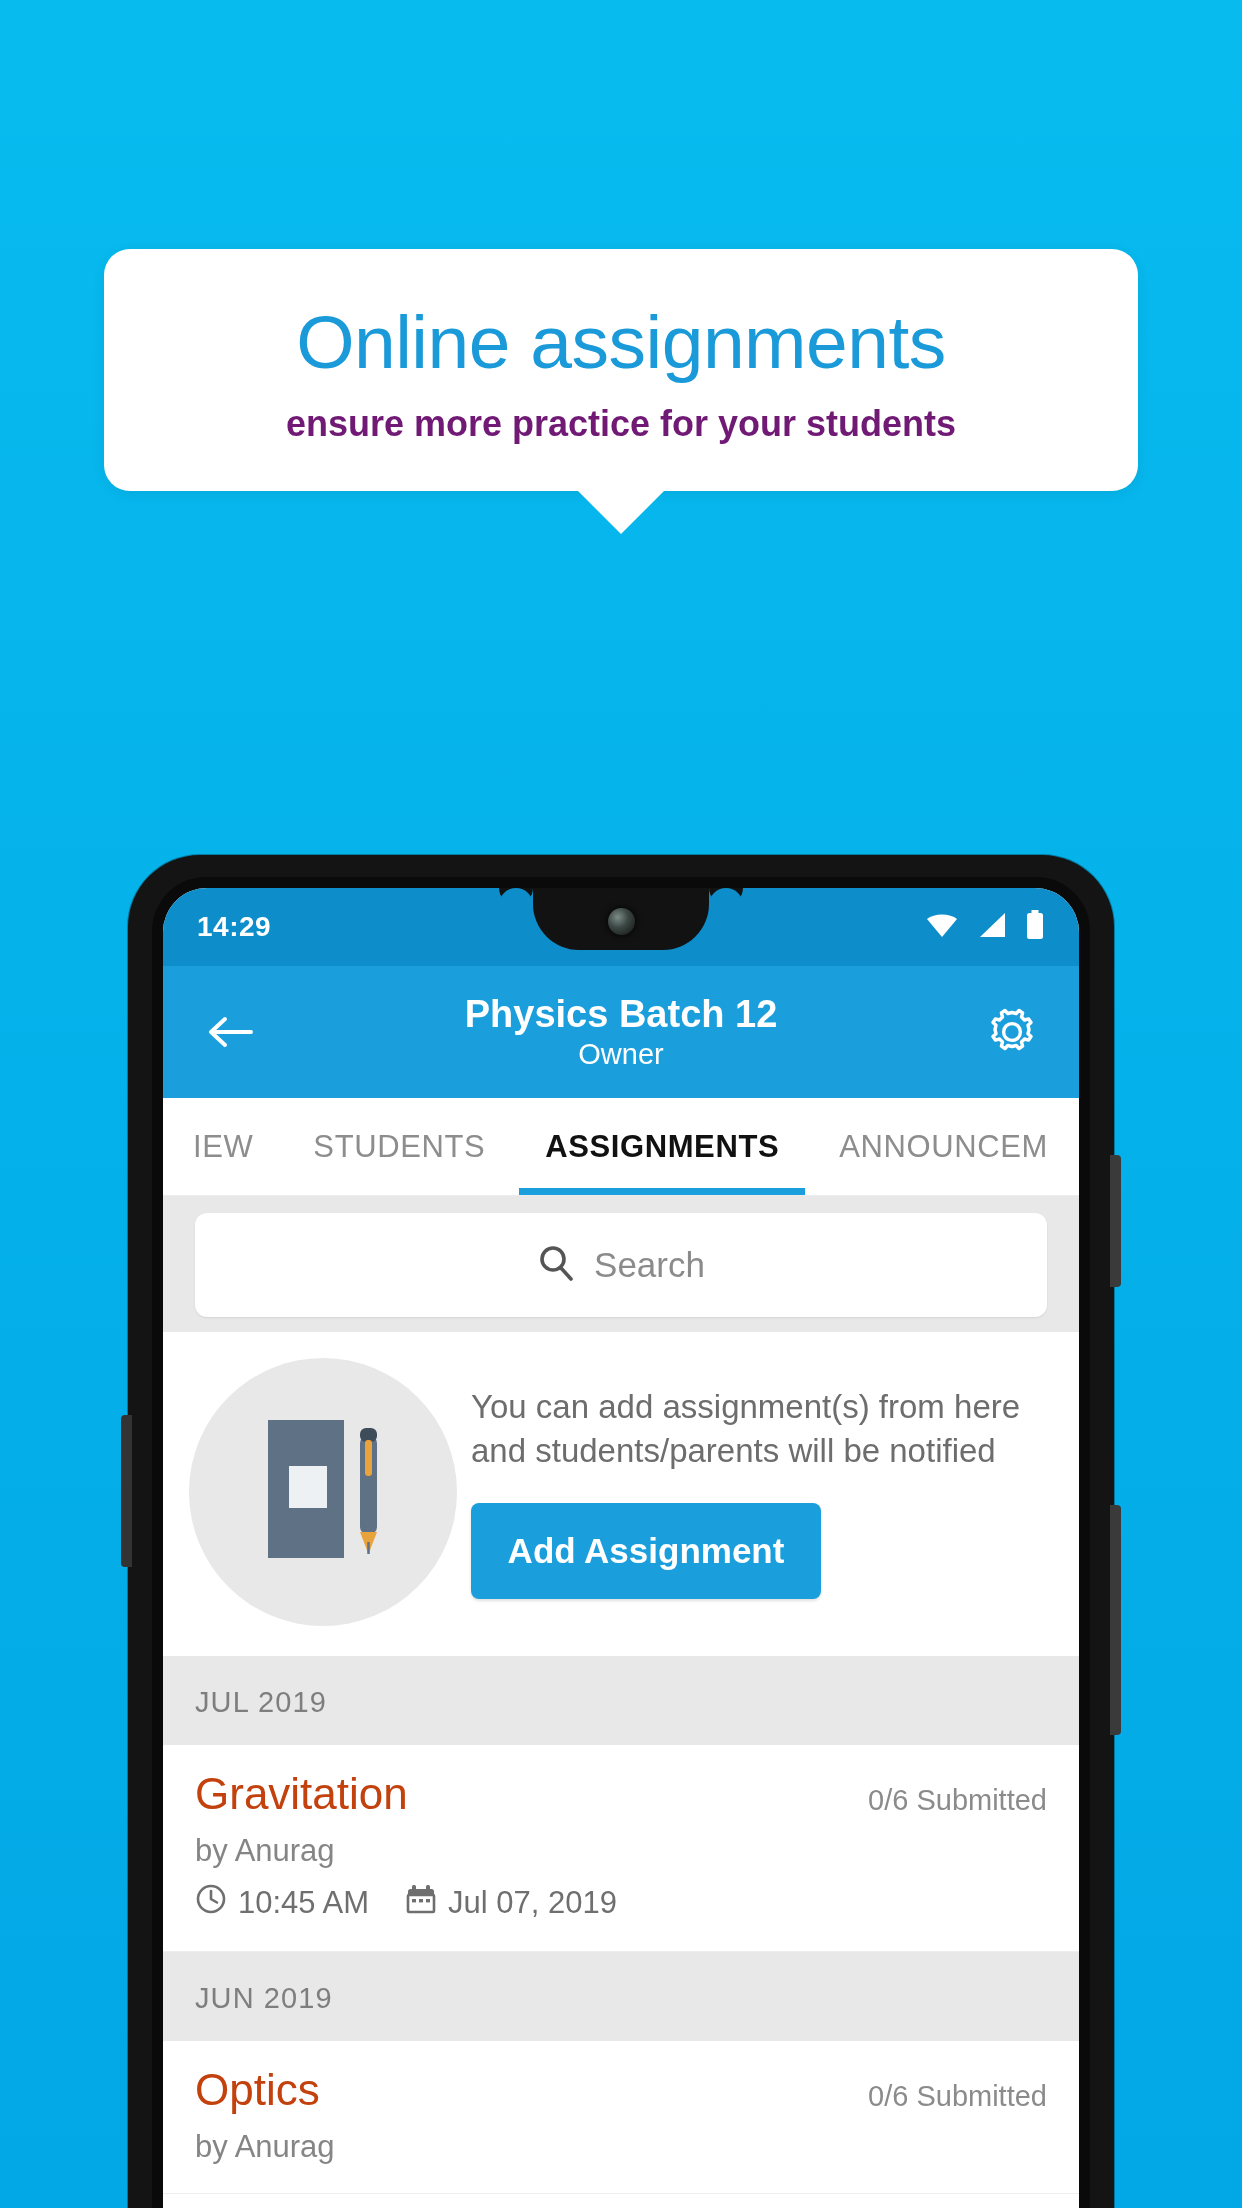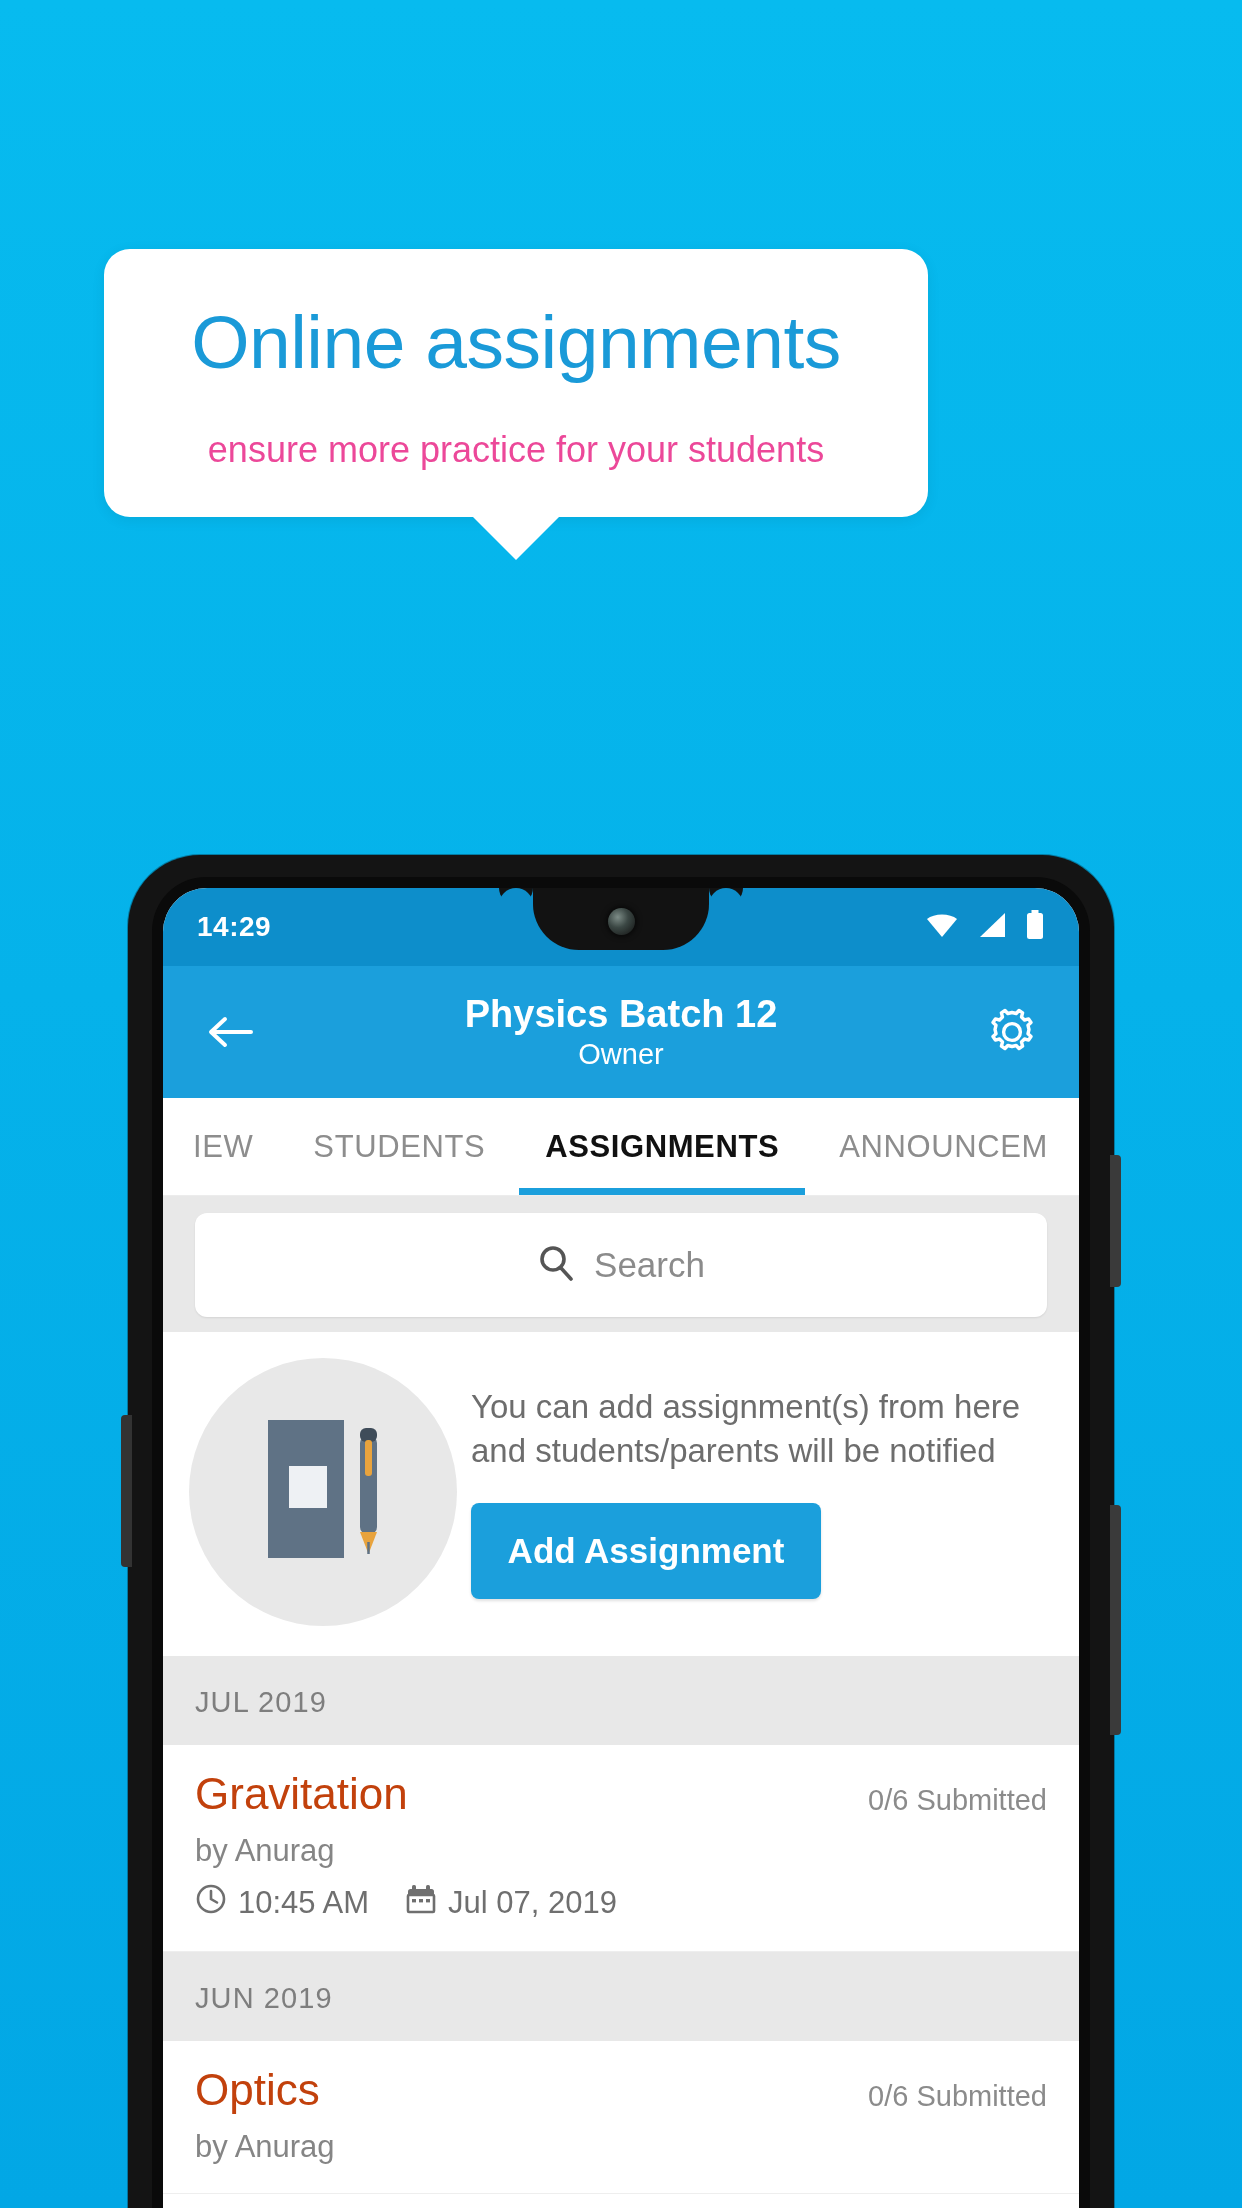--- a/index.html
+++ b/index.html
@@ -4,34 +4,34 @@
 <style>
   * { margin:0; padding:0; box-sizing:border-box; }
   html,body { width:1242px; height:2208px; }
   body {
     font-family:"Liberation Sans", sans-serif;
     background:linear-gradient(180deg,#07bbef 0%,#05b2ea 45%,#02a7e5 100%);
     overflow:hidden; position:relative;
   }
 
   
-  .promo-wrap { position:absolute; left:104px; top:249px; width:824px; }
+  .promo-wrap { position:absolute; left:104px; top:249px; width:1034px; }
   .promo-card {
     background:#ffffff; border-radius:26px;
     padding:54px 40px 46px; text-align:center;
     box-shadow:0 3px 14px rgba(0,0,0,0.07);
     position:relative;
   }
   .promo-title {
     color:#1a9ad8; font-size:75px; font-weight:400;
     letter-spacing:-0.5px; line-height:1.05; white-space:nowrap;
   }
   .promo-sub {
-    color:#ec4899; font-size:36px; font-weight:400;
-    margin-top:46px; line-height:1.2;
+    color:#701a75; font-size:36px; font-weight:700;
+    margin-top:20px; line-height:1.2;
   }
   .promo-tail {
     position:absolute; left:50%; transform:translateX(-50%);
     bottom:-43px; width:0; height:0;
     border-left:44px solid transparent;
     border-right:44px solid transparent;
     border-top:44px solid #ffffff;
   }
 
   

